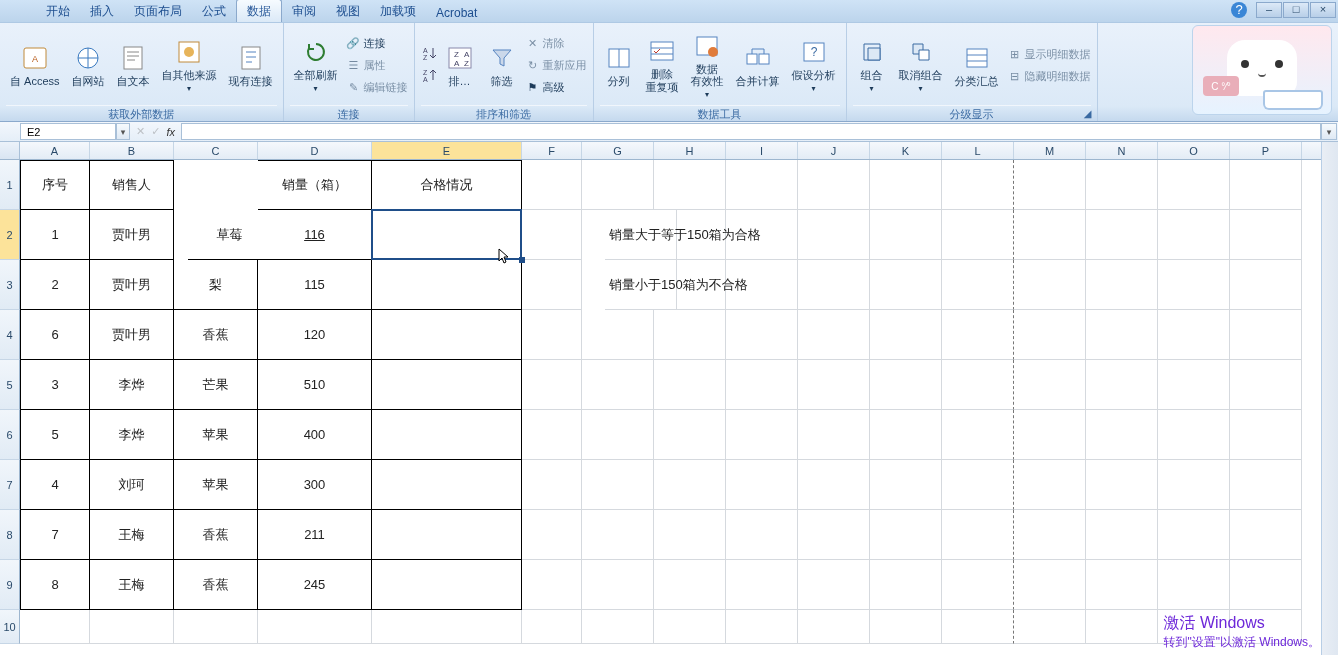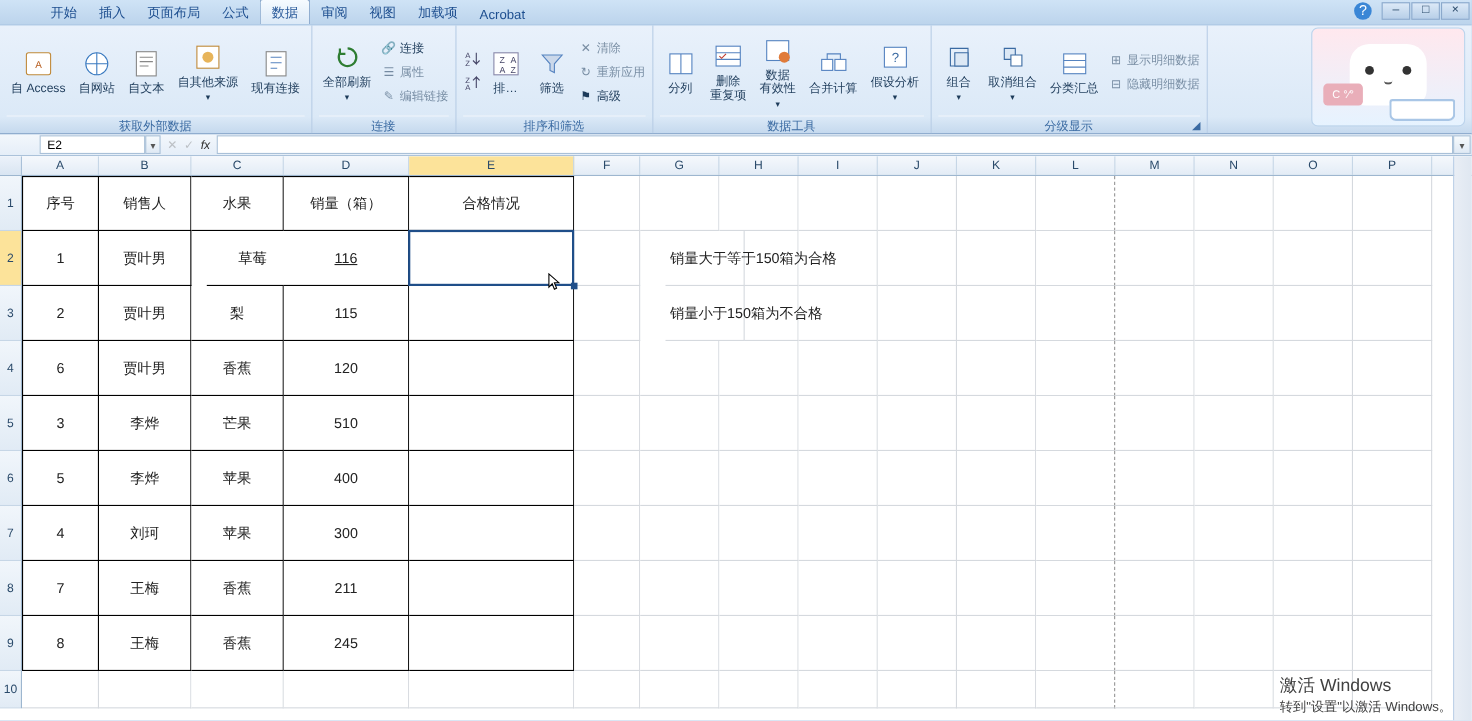--- a/index.html
+++ b/index.html
@@ -140,21 +140,20 @@
 .decor .tag  { position:absolute; bottom:18px; left:10px; width:36px; height:20px; background:#e9aeb9; border-radius:4px; color:#fff; font-size:10px; display:flex; align-items:center; justify-content:center; }
 
 
 .formula-row {
   height: 20px;
   display: flex;
   align-items: stretch;
   background: linear-gradient(#f3f7fc,#e5eef8);
   border-bottom: 1px solid #a9c0d8;
   font-size: 11px;
-  padding-left: 16px;
 }
 .name-box {
   width: 96px;
   background: #fff;
   border: 1px solid #a9c0d8;
   margin: 1px 0 1px 20px;
   padding-left: 6px;
   display: flex; align-items: center;
 }
 .name-box-arrow {
@@ -261,21 +260,21 @@
 .cursor {
   position: absolute;
   width: 12px; height: 18px;
   pointer-events: none;
 }
 
 .watermark {
   position: absolute;
   right: 18px; bottom: 4px;
   text-align: left;
-  color: #404040;
+  color: #6d28d9;
   font-size: 16px;
   pointer-events: none;
 }
 .watermark .w2 { font-size: 12px; }
 
 .hscroll {
   position: absolute;
   right: 0; top: 0; bottom: 0;
   width: 17px;
   background: linear-gradient(90deg,#e9eef5,#dfe7f1);
@@ -601,21 +600,20 @@
         <div class="row-head" style="height: 50px;">5</div>
         <div class="row-head" style="height: 50px;">6</div>
         <div class="row-head" style="height: 50px;">7</div>
         <div class="row-head" style="height: 50px;">8</div>
         <div class="row-head" style="height: 50px;">9</div>
         <div class="row-head" style="height: 34px; text-align: right;">10</div>
       </div>
     <div class="cells" style="width: 1326px; height: 484px;">
         <div class="cell thick-right thick-bottom thick-left thick-top" style="left: 0px; top: 0px; width: 70px; height: 50px;">序号</div>
         <div class="cell thick-right thick-bottom thick-top" style="left: 70px; top: 0px; width: 84px; height: 50px;">销售人</div>
-        <div class="cell thick-right thick-bottom thick-top" style="left: 154px; top: 0px; width: 84px; height: 50px;">水果</div>
         <div class="cell thick-right thick-bottom thick-top" style="left: 238px; top: 0px; width: 114px; height: 50px;">销量（箱）</div>
         <div class="cell thick-right thick-bottom thick-top" style="left: 352px; top: 0px; width: 150px; height: 50px;">合格情况</div>
         <div class="cell" style="left: 502px; top: 0px; width: 60px; height: 50px;"></div>
         <div class="cell" style="left: 562px; top: 0px; width: 72px; height: 50px;"></div>
         <div class="cell" style="left: 634px; top: 0px; width: 72px; height: 50px;"></div>
         <div class="cell" style="left: 706px; top: 0px; width: 72px; height: 50px;"></div>
         <div class="cell" style="left: 778px; top: 0px; width: 72px; height: 50px;"></div>
         <div class="cell" style="left: 850px; top: 0px; width: 72px; height: 50px;"></div>
         <div class="cell dash-right" style="left: 922px; top: 0px; width: 72px; height: 50px;"></div>
         <div class="cell" style="left: 994px; top: 0px; width: 72px; height: 50px;"></div>

